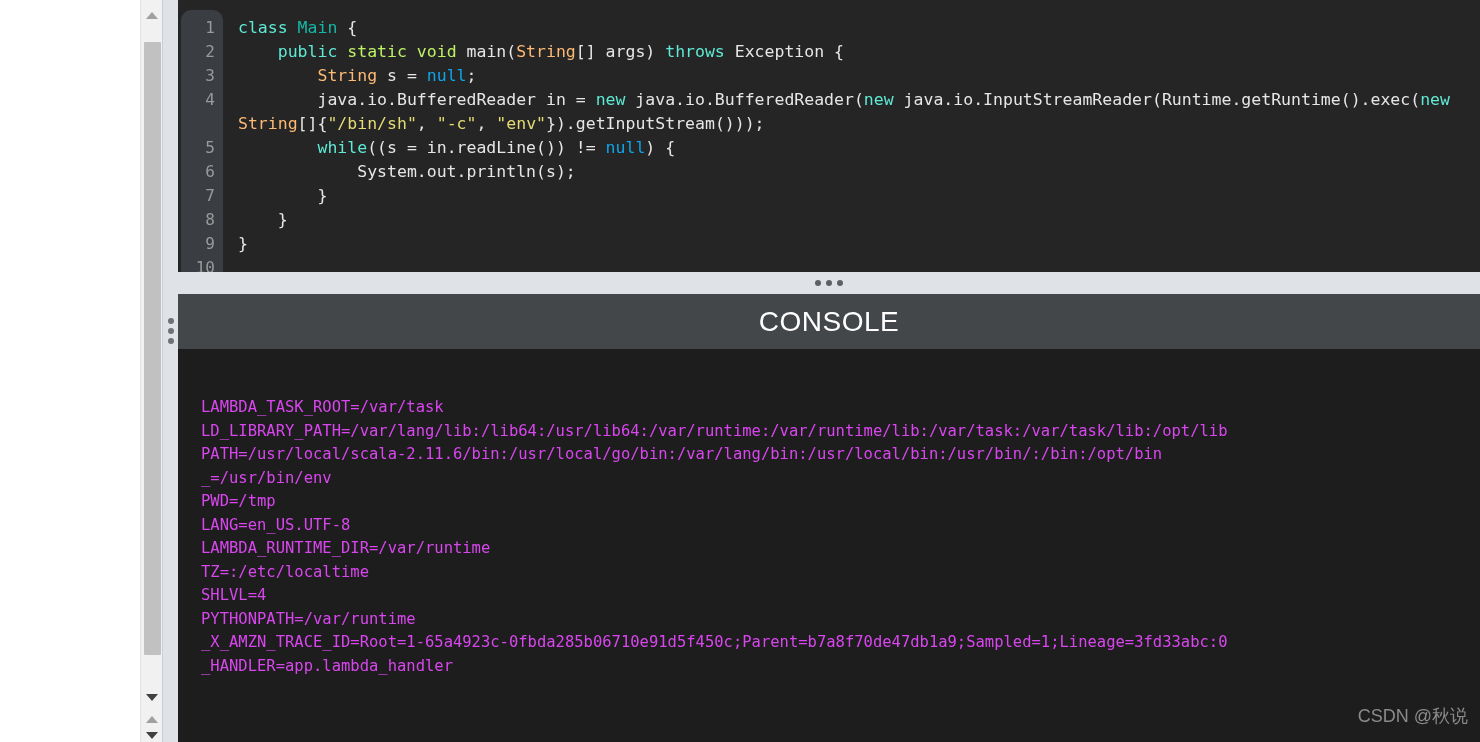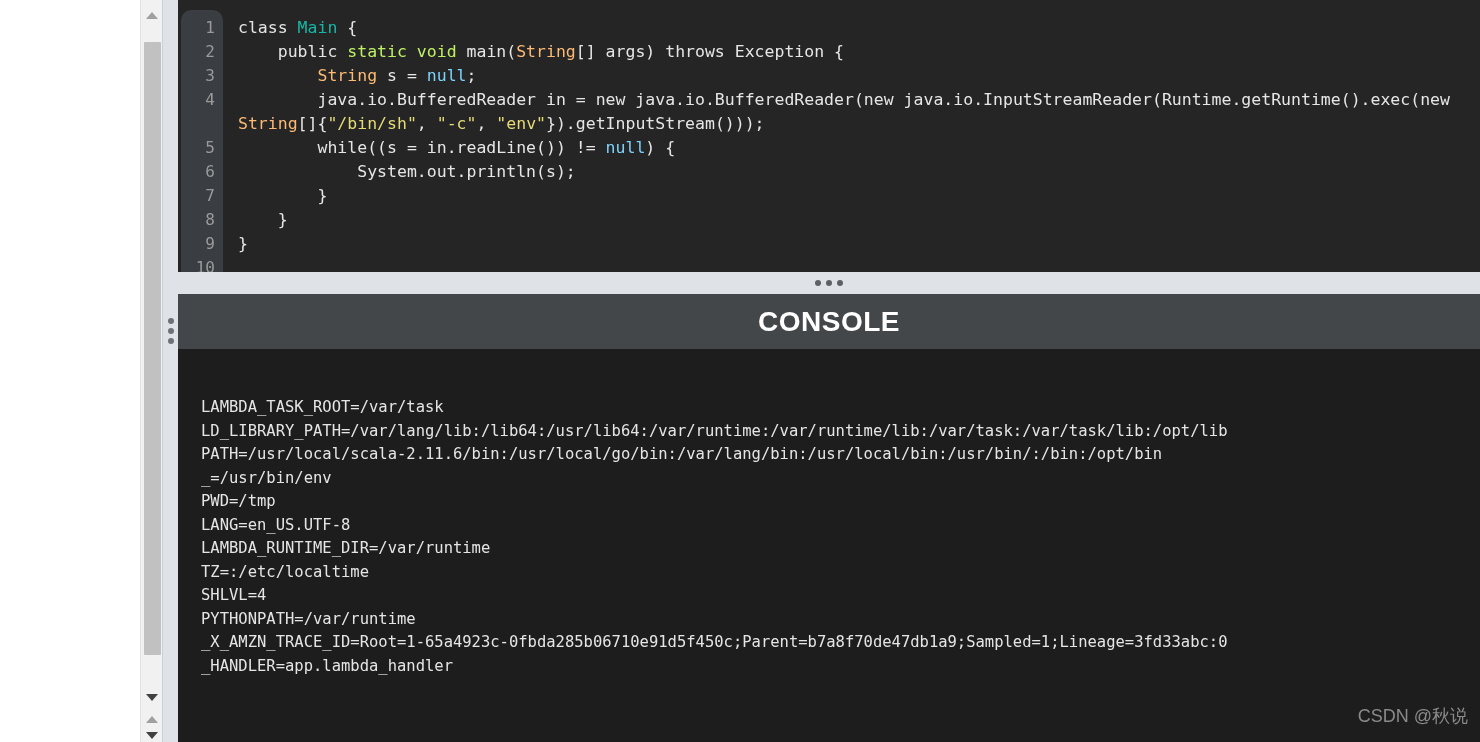--- a/index.html
+++ b/index.html
@@ -160,26 +160,26 @@
   .cd {
     position: absolute;
     left: 60px;
     white-space: pre;
   }
   .cd-wrap {
     position: absolute;
     left: 60px;
     white-space: pre;
   }
-  .k-kw   { color: #e5e5e5; }   
+  .k-kw   { color: #5eead4; }   
   .k-kw2  { color: #bef264; }
   .k-cls  { color: #14b8a6; }   
   .k-id   { color: #fdba74; }   
   .k-str  { color: #e6db74; }   
-  .k-null { color: #7dd3fc; }   
+  .k-null { color: #0ea5e9; }   
   .k-pln  { color: #e6e6e6; }
 
   
   .h-splitter {
     position: absolute;
     left: 0; top: 272px;
     width: 1302px;
     height: 22px;
     background: #dfe3e8;
     display: flex;
@@ -213,38 +213,37 @@
     background: #44474a;
     display: flex;
     align-items: center;
     justify-content: center;
   }
   .console-header .title {
     color: #ffffff;
     font-family: "Liberation Sans", sans-serif;
     font-size: 28px;
     letter-spacing: 0.5px;
-    font-weight: bold;
   }
   .console-body {
     position: absolute;
     left: 0; top: 55px;
     width: 1302px;
     height: 393px;
     background: #1d1d1d;
     overflow: hidden;
   }
   .console-lines {
     position: absolute;
     left: 23px;
     top: 47px;
     font-family: "DejaVu Sans Mono", "Liberation Mono", monospace;
     font-size: 15.5px;
     line-height: 23.5px;
-    color: #e5e5e5;
+    color: #d946ef;
     white-space: pre;
   }
   .console-line { height: 23.5px; }
 
   .watermark {
     position: absolute;
     right: 12px;
     bottom: 14px;
     color: #8a8a8a;
     font-family: "Liberation Sans", sans-serif;

